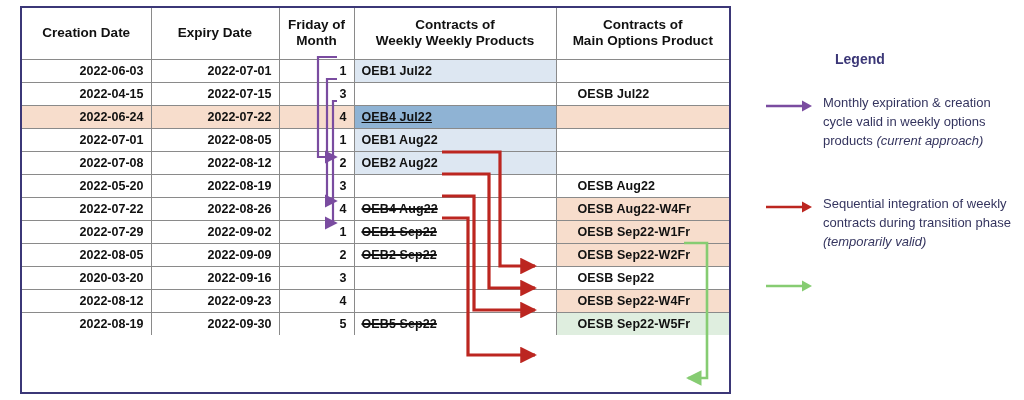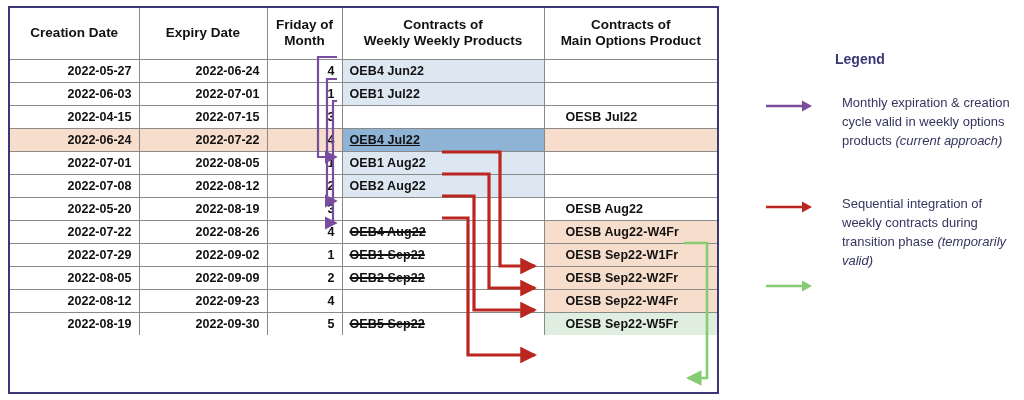--- a/index.html
+++ b/index.html
@@ -7,21 +7,21 @@
     width:1024px;height:400px;
     background:#ffffff;
     font-family:"Liberation Sans","DejaVu Sans",sans-serif;
     color:#1b1b1b;
     overflow:hidden;
   }
   #root{position:relative;width:1024px;height:400px;}
 
   
   #table-wrap{
-    position:absolute;left:8px;top:6px;width:711px;height:388px;
+    position:absolute;left:20px;top:6px;width:711px;height:388px;
     border:2px solid #3b3777;
     box-sizing:border-box;
     background:#fff;
   }
   table.grid{
     border-collapse:collapse;
     width:100%;
     table-layout:fixed;
   }
   table.grid col.c0{width:129px;}
@@ -77,21 +77,21 @@
   #legend{
     position:absolute;left:742px;top:6px;width:278px;height:388px;
   }
   #legend-title{
     position:absolute;left:53px;top:45px;
     font-size:14px;font-weight:bold;color:#3b3777;padding-left:40px;
   }
   .leg-item{position:absolute;left:22px;width:256px;}
   .leg-item .leg-arrow{position:absolute;left:0;top:5px;width:50px;height:14px;}
   .leg-item .leg-text{
-    margin-left:78px;font-size:13px;line-height:1.45;color:#35355f;
+    margin-left:59px;font-size:13px;line-height:1.45;color:#35355f;
   }
   .leg-text i{font-style:italic;}
   #leg-0{top:88px;}
   #leg-1{top:189px;}
   #leg-2{top:268px;}
 </style>
 </head>
 <body>
 
 <div id="root">
@@ -109,27 +109,20 @@
         <tr>
           <th><span>Creation Date</span></th>
           <th><span>Expiry Date</span></th>
           <th><span>Friday of</span><br><span>Month</span></th>
           <th><span>Contracts of</span><br><span>Weekly Weekly Products</span></th>
           <th><span>Contracts of</span><br><span>Main Options Product</span></th>
         </tr>
       </thead>
       <tbody id="tbody">
           <tr>
-            <td class="date ">2022-05-27</td>
-            <td class="date ">2022-06-24</td>
-            <td class="num ">4</td>
-            <td class="contract fill-blue-light">OEB4  Jun22</td>
-            <td class="contract "></td>
-          </tr>
-          <tr>
             <td class="date ">2022-06-03</td>
             <td class="date ">2022-07-01</td>
             <td class="num ">1</td>
             <td class="contract fill-blue-light">OEB1  Jul22</td>
             <td class="contract "></td>
           </tr>
           <tr>
             <td class="date ">2022-04-15</td>
             <td class="date ">2022-07-15</td>
             <td class="num ">3</td>
@@ -177,20 +170,27 @@
             <td class="num ">1</td>
             <td class="contract  struck">OEB1  Sep22</td>
             <td class="contract fill-peach">OESB  Sep22-W1Fr</td>
           </tr>
           <tr>
             <td class="date ">2022-08-05</td>
             <td class="date ">2022-09-09</td>
             <td class="num ">2</td>
             <td class="contract  struck">OEB2  Sep22</td>
             <td class="contract fill-peach">OESB  Sep22-W2Fr</td>
+          </tr>
+          <tr>
+            <td class="date ">2020-03-20</td>
+            <td class="date ">2022-09-16</td>
+            <td class="num ">3</td>
+            <td class="contract "></td>
+            <td class="contract ">OESB  Sep22</td>
           </tr>
           <tr>
             <td class="date ">2022-08-12</td>
             <td class="date ">2022-09-23</td>
             <td class="num ">4</td>
             <td class="contract "></td>
             <td class="contract fill-peach">OESB  Sep22-W4Fr</td>
           </tr>
           <tr>
             <td class="date ">2022-08-19</td>

